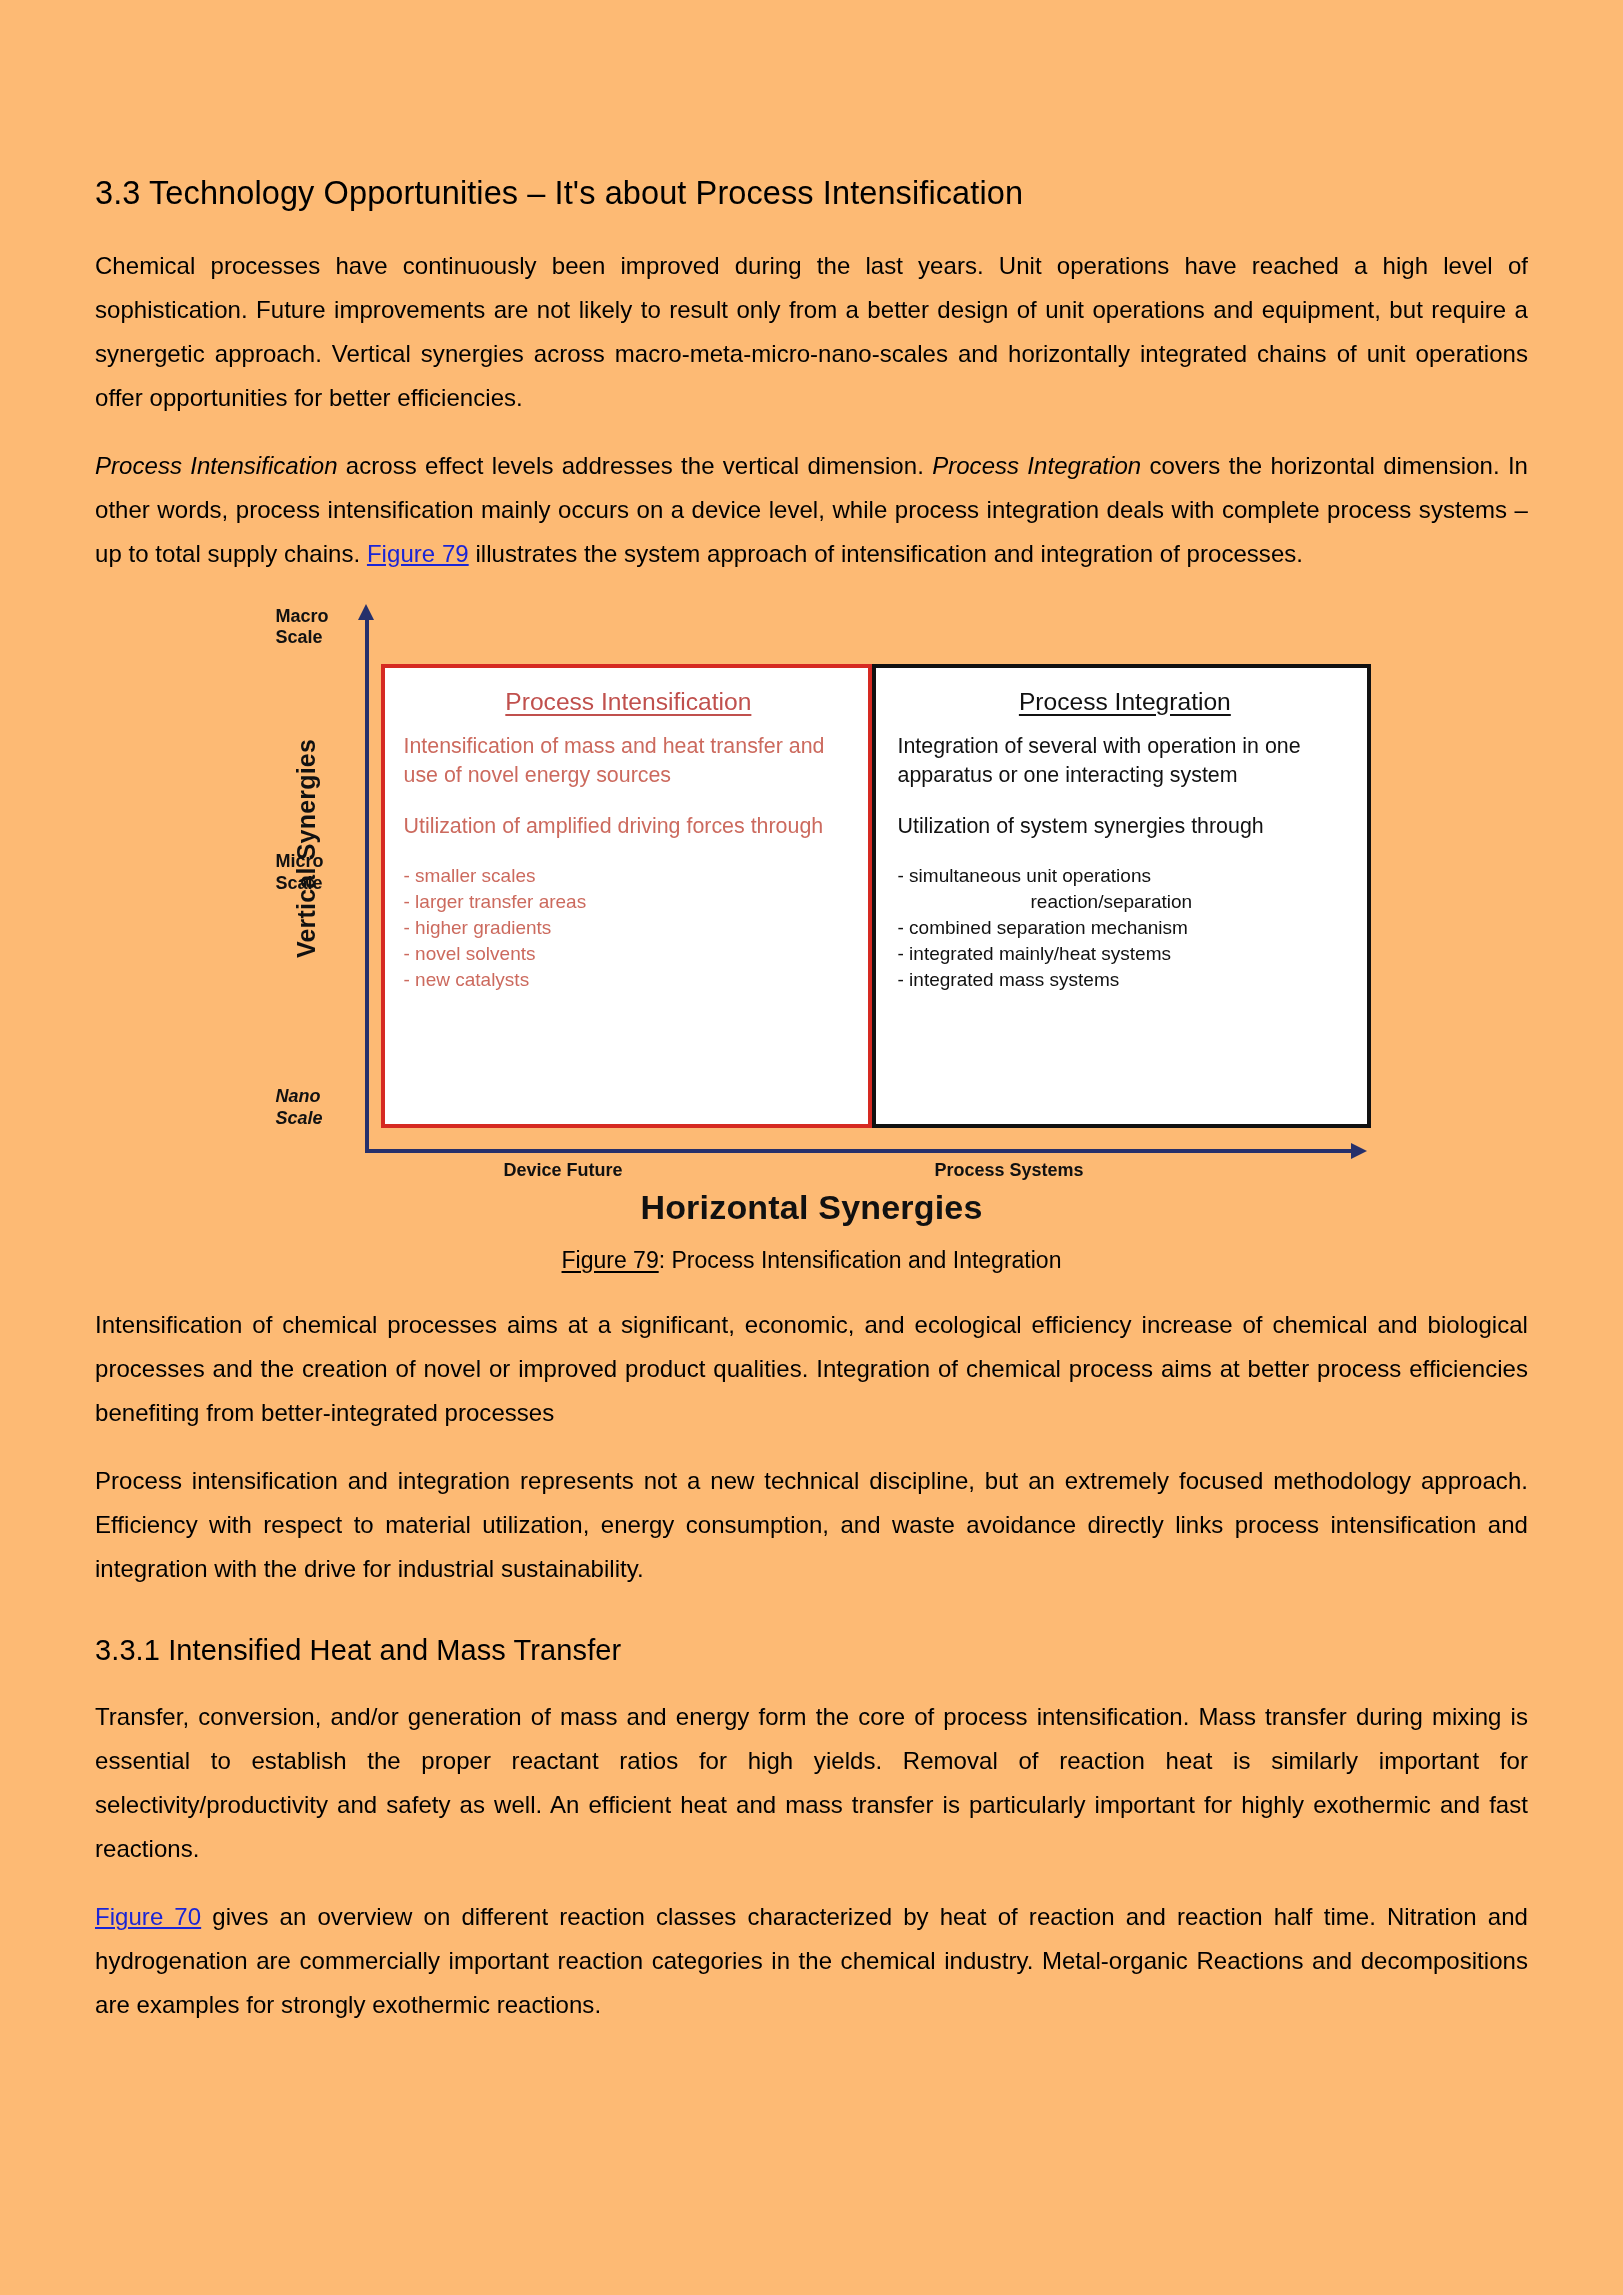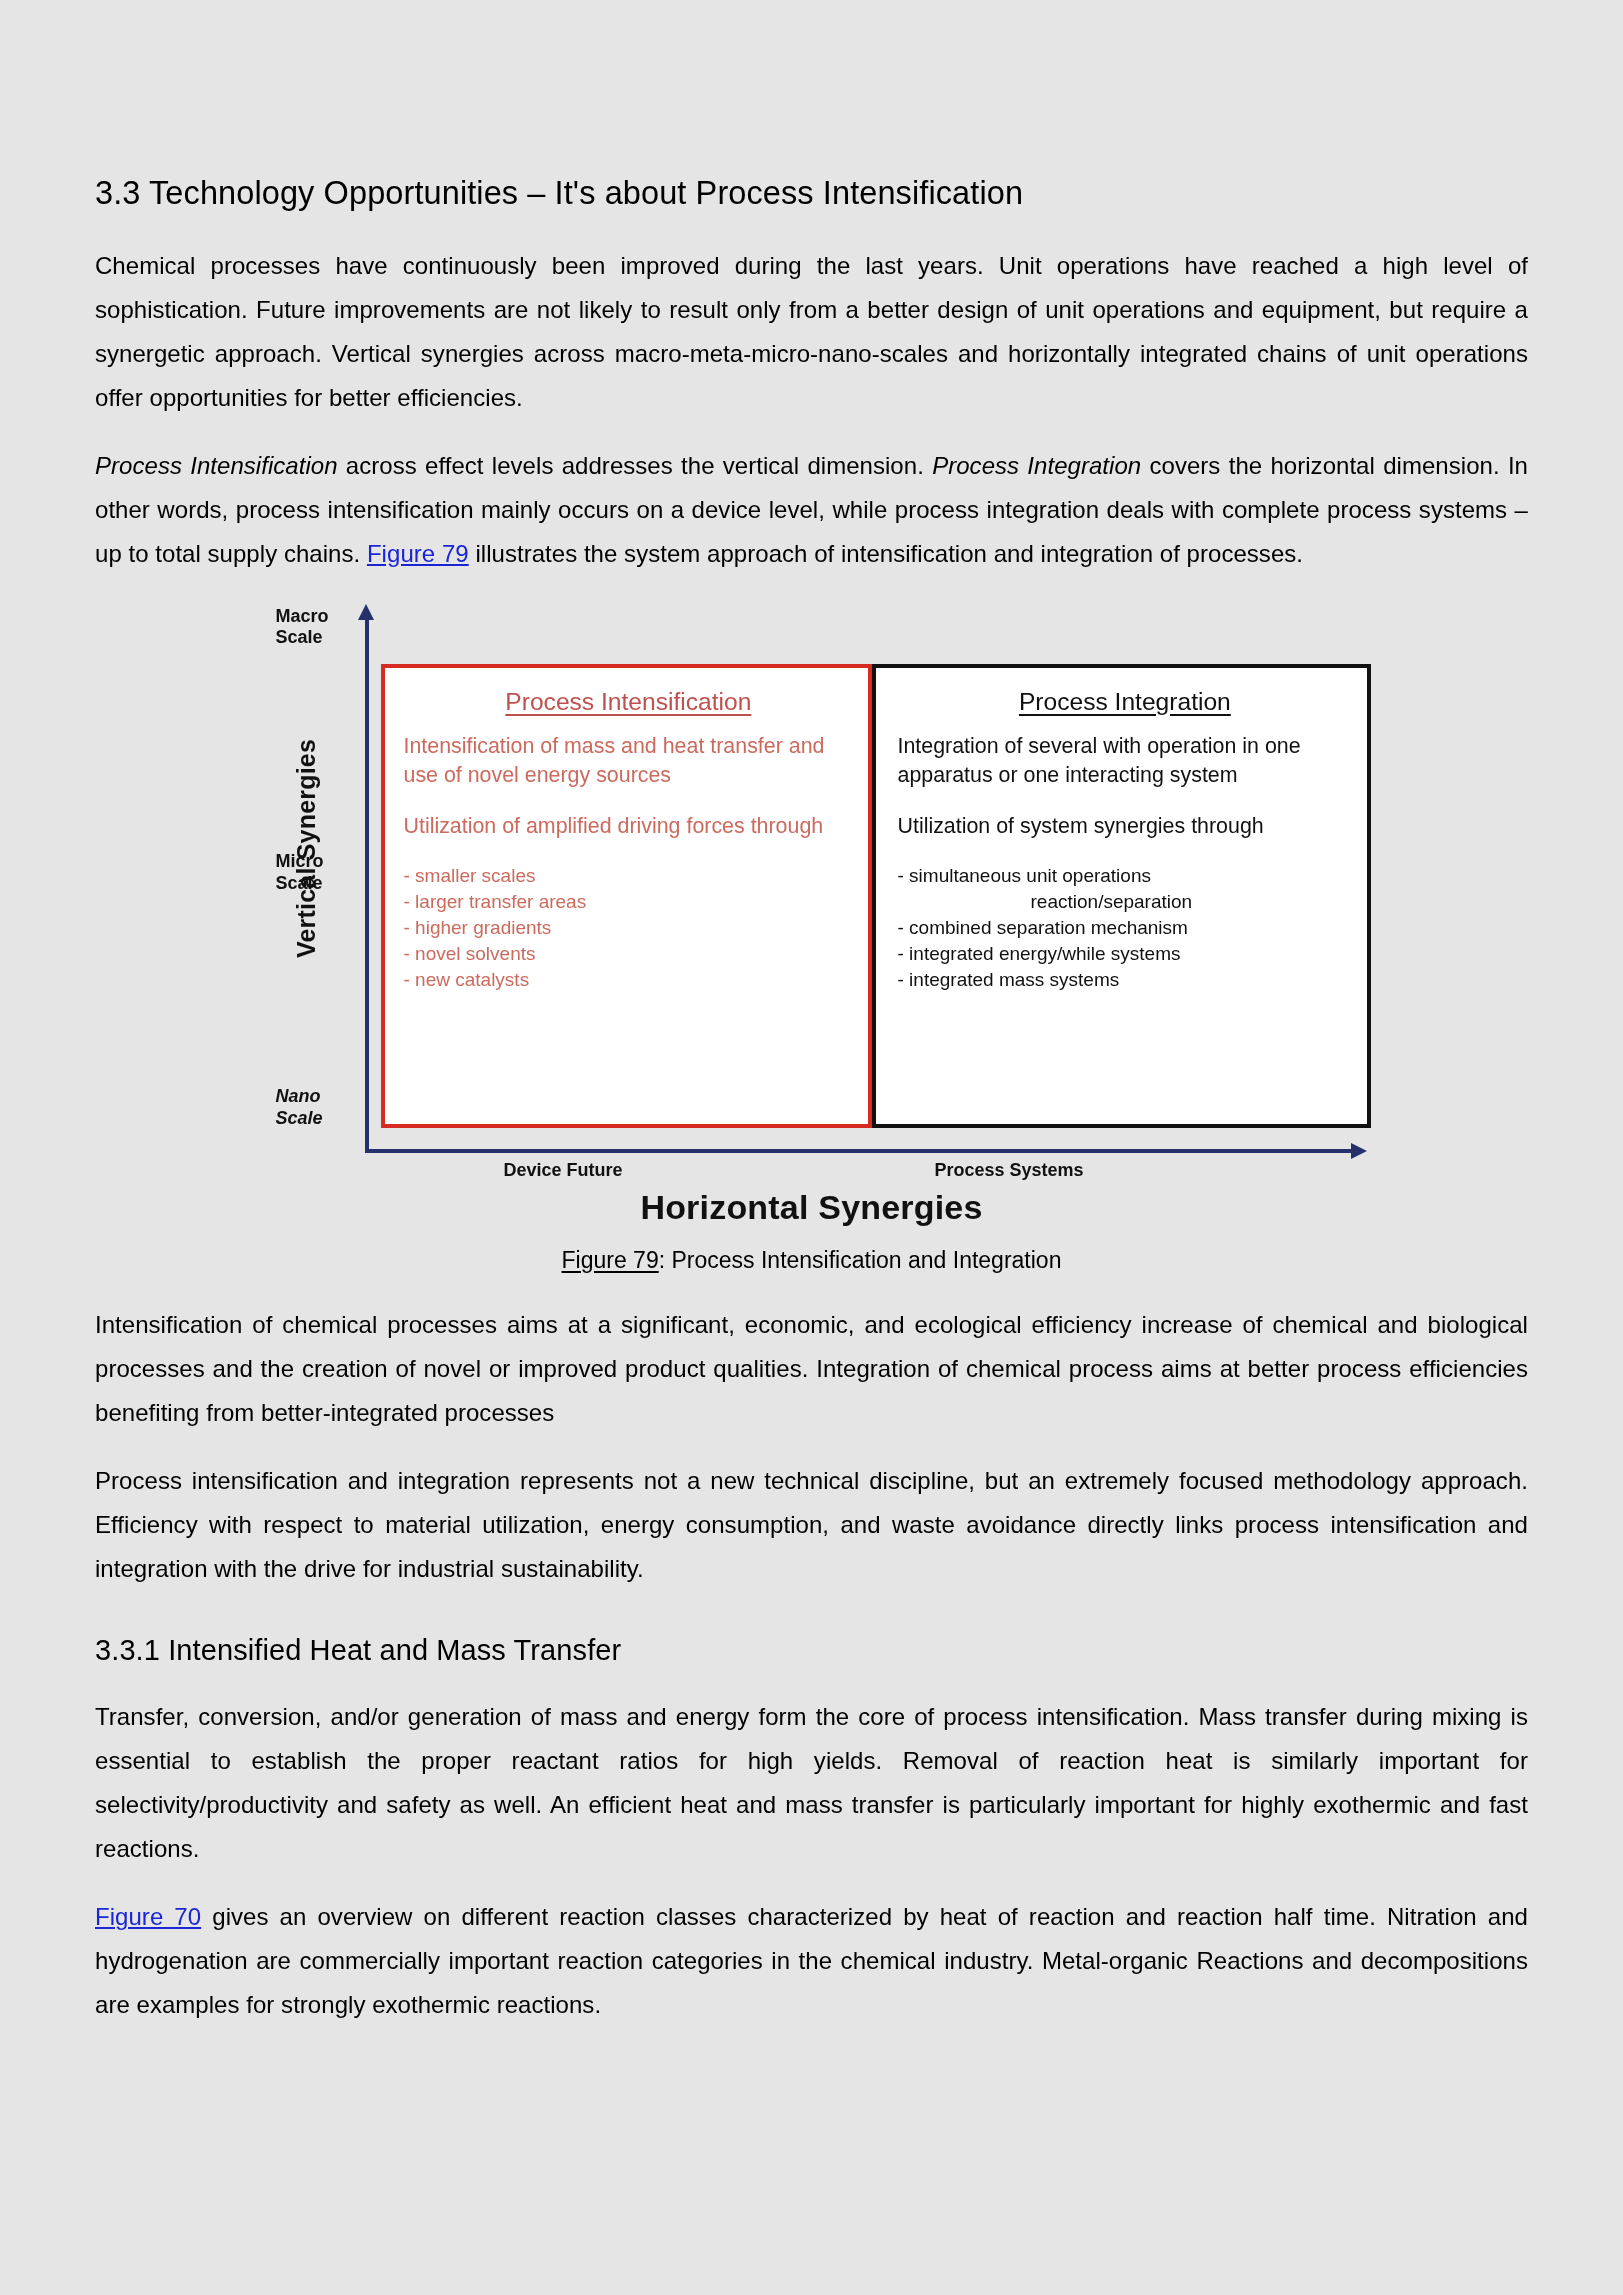--- a/index.html
+++ b/index.html
@@ -11,21 +11,21 @@
     width: 1623px;
     height: 2295px;
     font-family: "Liberation Sans", sans-serif;
     color: #000000;
     overflow: hidden;
   }
   .page {
     position: relative;
     width: 1623px;
     height: 2295px;
-    background: #e5e5e5;
+    background: #fdba74;
     box-sizing: border-box;
     padding: 0 95px;
   }
   .content {
     width: 1433px;
     margin: 0 auto;
     padding-top: 173px;
   }
 
   h1.section-title {
@@ -261,21 +261,21 @@
         </div>
 
         <div class="box box-right">
           <div class="box-title">Process Integration</div>
           <div class="box-para">Integration of several with operation in one apparatus or one interacting system</div>
           <div class="box-para">Utilization of system synergies through</div>
           <ul class="box-list">
             <li>- simultaneous unit operations</li>
             <li class="sub-line"><span class="sub">reaction/separation</span></li>
             <li>- combined separation mechanism</li>
-            <li>- integrated energy/while systems</li>
+            <li>- integrated mainly/heat systems</li>
             <li>- integrated mass systems</li>
           </ul>
         </div>
 
       </div>
       <div class="x-axis-title">Horizontal Synergies</div>
       <div class="figure-caption"><span class="cap-ref">Figure 79</span><span>: Process Intensification and Integration</span></div>
     </div>
 
     <p class="body-text">Intensification of chemical processes aims at a significant, economic, and ecological efficiency increase of chemical and biological processes and the creation of novel or improved product qualities. Integration of chemical process aims at better process efficiencies benefiting from better-integrated processes</p>

